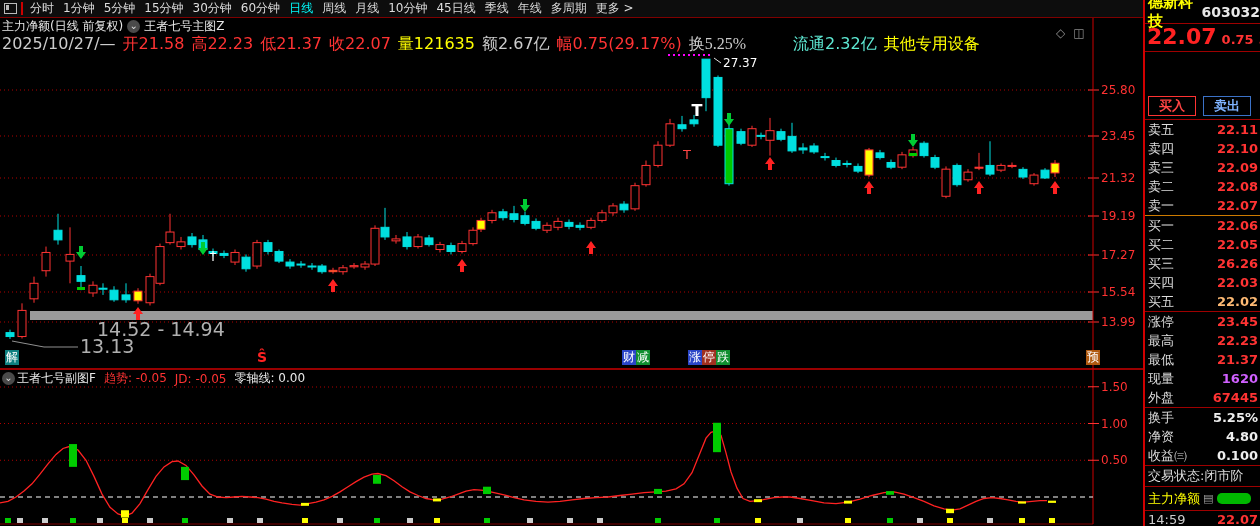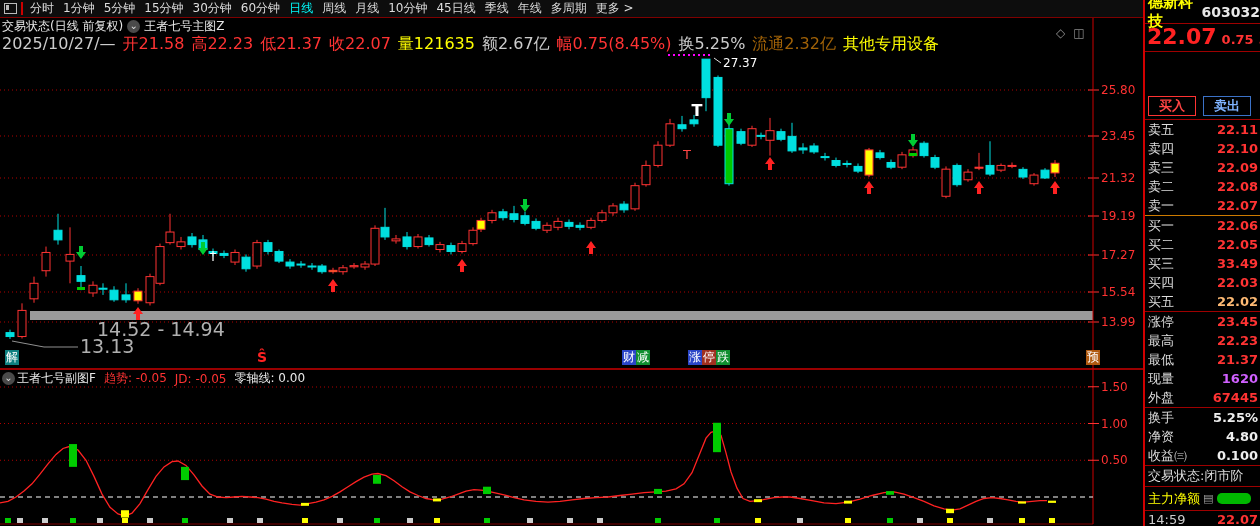--- a/index.html
+++ b/index.html
@@ -67,40 +67,40 @@
 
 <div id="screen">
 
   <div id="toolbar">
     <span class="winicon"></span>
     <span class="reddiv"></span>
     <span id="periods"><span class="titem">分时</span><span class="titem">1分钟</span><span class="titem">5分钟</span><span class="titem">15分钟</span><span class="titem">30分钟</span><span class="titem">60分钟</span><span class="titem active">日线</span><span class="titem">周线</span><span class="titem">月线</span><span class="titem">10分钟</span><span class="titem">45日线</span><span class="titem">季线</span><span class="titem">年线</span><span class="titem">多周期</span><span class="titem">更多 &gt;</span></span>
   </div>
 
   <div id="main-header">
-    <span id="main-title">交易状态(日线 前复权)</span>
+    <span id="main-title">主力净额(日线 前复权)</span>
     <span class="circicon">⌄</span>
     <span id="main-ind">王者七号主图Z</span>
   </div>
 
   <div id="corner-icons">
     <span>◇</span><span>◫</span>
   </div>
 
   <div id="info-line">
       <span style="color: rgb(204, 204, 204);">2025/10/27/—</span>
       <span style="color: rgb(255, 51, 51);">开21.58</span>
       <span style="color: rgb(255, 51, 51);">高22.23</span>
       <span style="color: rgb(255, 51, 51);">低21.37</span>
       <span style="color: rgb(255, 51, 51);">收22.07</span>
       <span style="color: rgb(255, 255, 0);">量121635</span>
       <span style="color: rgb(204, 204, 204);">额2.67亿</span>
-      <span style="color: rgb(255, 51, 51);">幅0.75(8.45%)</span>
-      <span style="color: rgb(204, 204, 204);">换5.25%</span>
-      <span style="color: #a16207;">流通2.32亿</span>
+      <span style="color: rgb(255, 51, 51);">幅0.75(29.17%)</span>
+      <span style="color: rgb(204, 204, 204); font-family: Liberation Serif, serif;">换5.25%</span>
+      <span style="color: #5eead4; margin-left: 40px;">流通2.32亿</span>
       <span style="color: rgb(255, 255, 0);">其他专用设备</span>
     </div>
 
   <svg id="chart-svg" width="1260" height="526">
       <line x1="0" y1="90" x2="1093" y2="90" stroke="#b00000" stroke-width="1" stroke-dasharray="1 3"></line>
       <line x1="1088" y1="90" x2="1099" y2="90" stroke="#ff3232" stroke-width="1"></line>
       <text x="1101" y="94" fill="#ff3232" font-size="12" font-family="&quot;DejaVu Sans&quot;,sans-serif">25.80</text>
       <line x1="0" y1="136" x2="1093" y2="136" stroke="#b00000" stroke-width="1" stroke-dasharray="1 3"></line>
       <line x1="1088" y1="136" x2="1099" y2="136" stroke="#ff3232" stroke-width="1"></line>
       <text x="1101" y="140" fill="#ff3232" font-size="12" font-family="&quot;DejaVu Sans&quot;,sans-serif">23.45</text>
@@ -460,21 +460,21 @@
         <div class="qrow">
           <span>买一</span>
           <span class="v" style="color: rgb(255, 51, 51);">22.06</span>
         </div>
         <div class="qrow">
           <span>买二</span>
           <span class="v" style="color: rgb(255, 51, 51);">22.05</span>
         </div>
         <div class="qrow">
           <span>买三</span>
-          <span class="v" style="color: rgb(255, 51, 51);">33.49</span>
+          <span class="v" style="color: rgb(255, 51, 51);">26.26</span>
         </div>
         <div class="qrow">
           <span>买四</span>
           <span class="v" style="color: rgb(255, 51, 51);">22.03</span>
         </div>
         <div class="qrow">
           <span>买五</span>
           <span class="v" style="color: #fdba74;">22.02</span>
         </div>
       </div>

